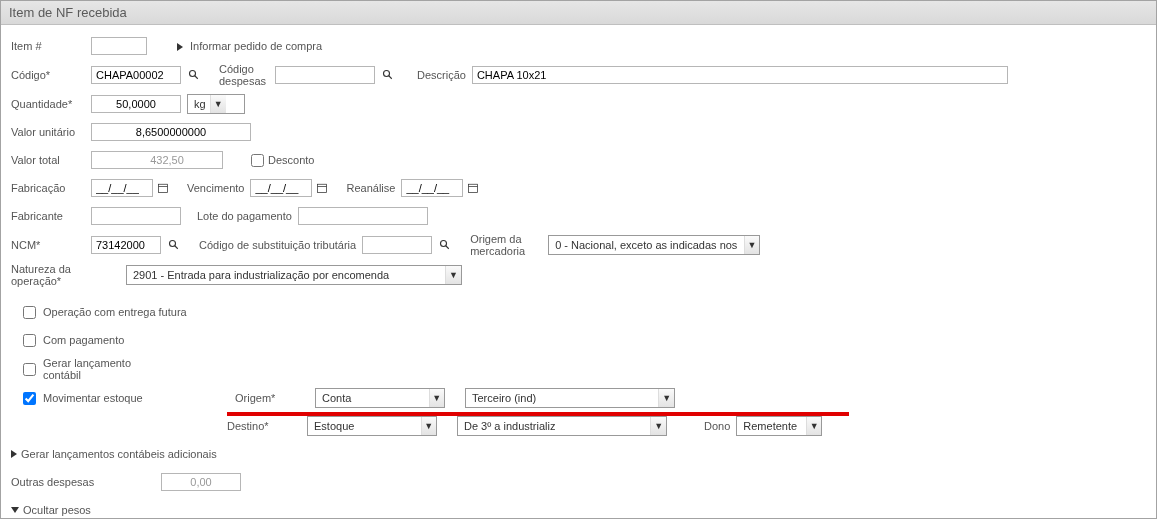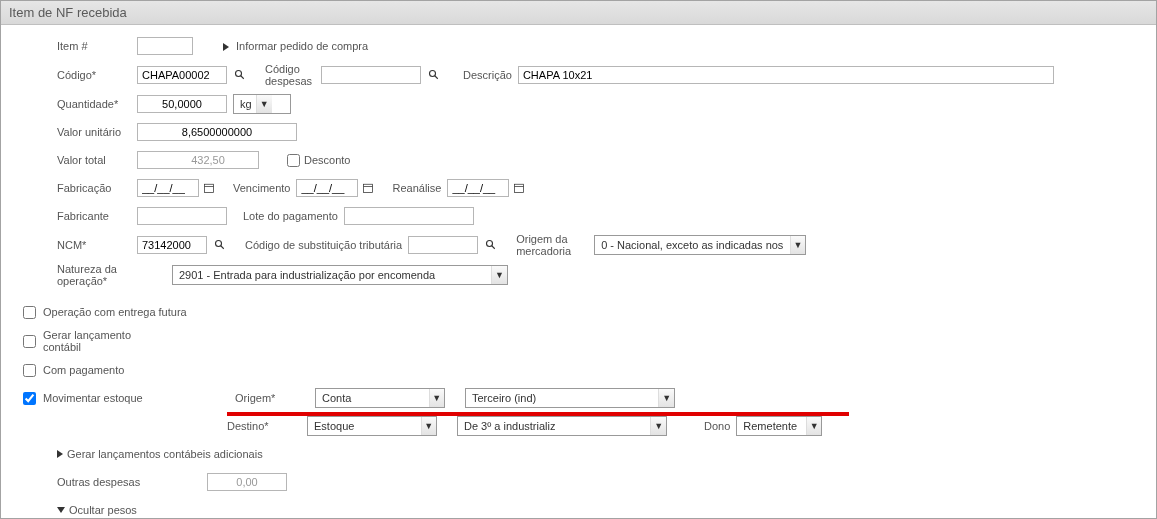--- a/index.html
+++ b/index.html
@@ -25,21 +25,20 @@
     color: #5a5a5a;
   }
   .body {
     padding: 10px 10px 10px 10px;
   }
   .row {
     display: flex;
     align-items: center;
     margin-bottom: 6px;
     min-height: 22px;
-    margin-left: 46px;
   }
   .lbl {
     width: 80px;
     flex-shrink: 0;
     color: #555;
   }
   .group-label { margin-left: 16px; margin-right: 6px; color: #555; }
   input[type="text"] {
     border: 1px solid #b6b6b6;
     padding: 2px 4px;
@@ -178,21 +177,21 @@
       </div>
     </div>
 
     <div class="row">
       <div class="lbl">Valor unitário</div>
       <input type="text" class="num-right" style="width: 160px;" value="8,6500000000">
     </div>
 
     <div class="row">
       <div class="lbl">Valor total</div>
-      <input type="text" class="num-right" readonly="" style="width: 122px; padding-left: 24px;" value="432,50">
+      <input type="text" class="num-right" readonly="" style="width: 132px; padding-left: 24px;" value="432,50">
       <div class="check-wrap" style="margin-left:24px">
         <input type="checkbox" style="">
         <span>Desconto</span>
       </div>
     </div>
 
     <div class="row">
       <div class="lbl">Fabricação</div>
       <input type="text" style="width: 62px;" value="__/__/__">
       <span class="icon-date">
@@ -259,25 +258,25 @@
     </div>
 
     <div style="height:8px"></div>
 
     <div class="row" style="margin-left:8px">
       <input type="checkbox" style="">
       <span style="margin-left:4px">Operação com entrega futura</span>
     </div>
     <div class="row" style="margin-left:8px">
       <input type="checkbox" style="">
-      <span style="margin-left:4px; width:100px">Gerar lançamento contábil</span>
+      <span style="margin-left:4px">Com pagamento</span>
     </div>
     <div class="row" style="margin-left:8px">
       <input type="checkbox" style="">
-      <span style="margin-left:4px">Com pagamento</span>
+      <span style="margin-left:4px; width:100px">Gerar lançamento contábil</span>
     </div>
 
     <div class="row" style="margin-left:8px">
       <input type="checkbox" checked="" style="">
       <span style="margin-left:4px; width:192px">Movimentar estoque</span>
 
       <div style="width:80px">Origem*</div>
       <div class="select-box" style="width:130px; margin-right:20px">
         <span class="sel-text" style="width:106px">Conta</span>
         <span class="sel-caret">▼</span>

